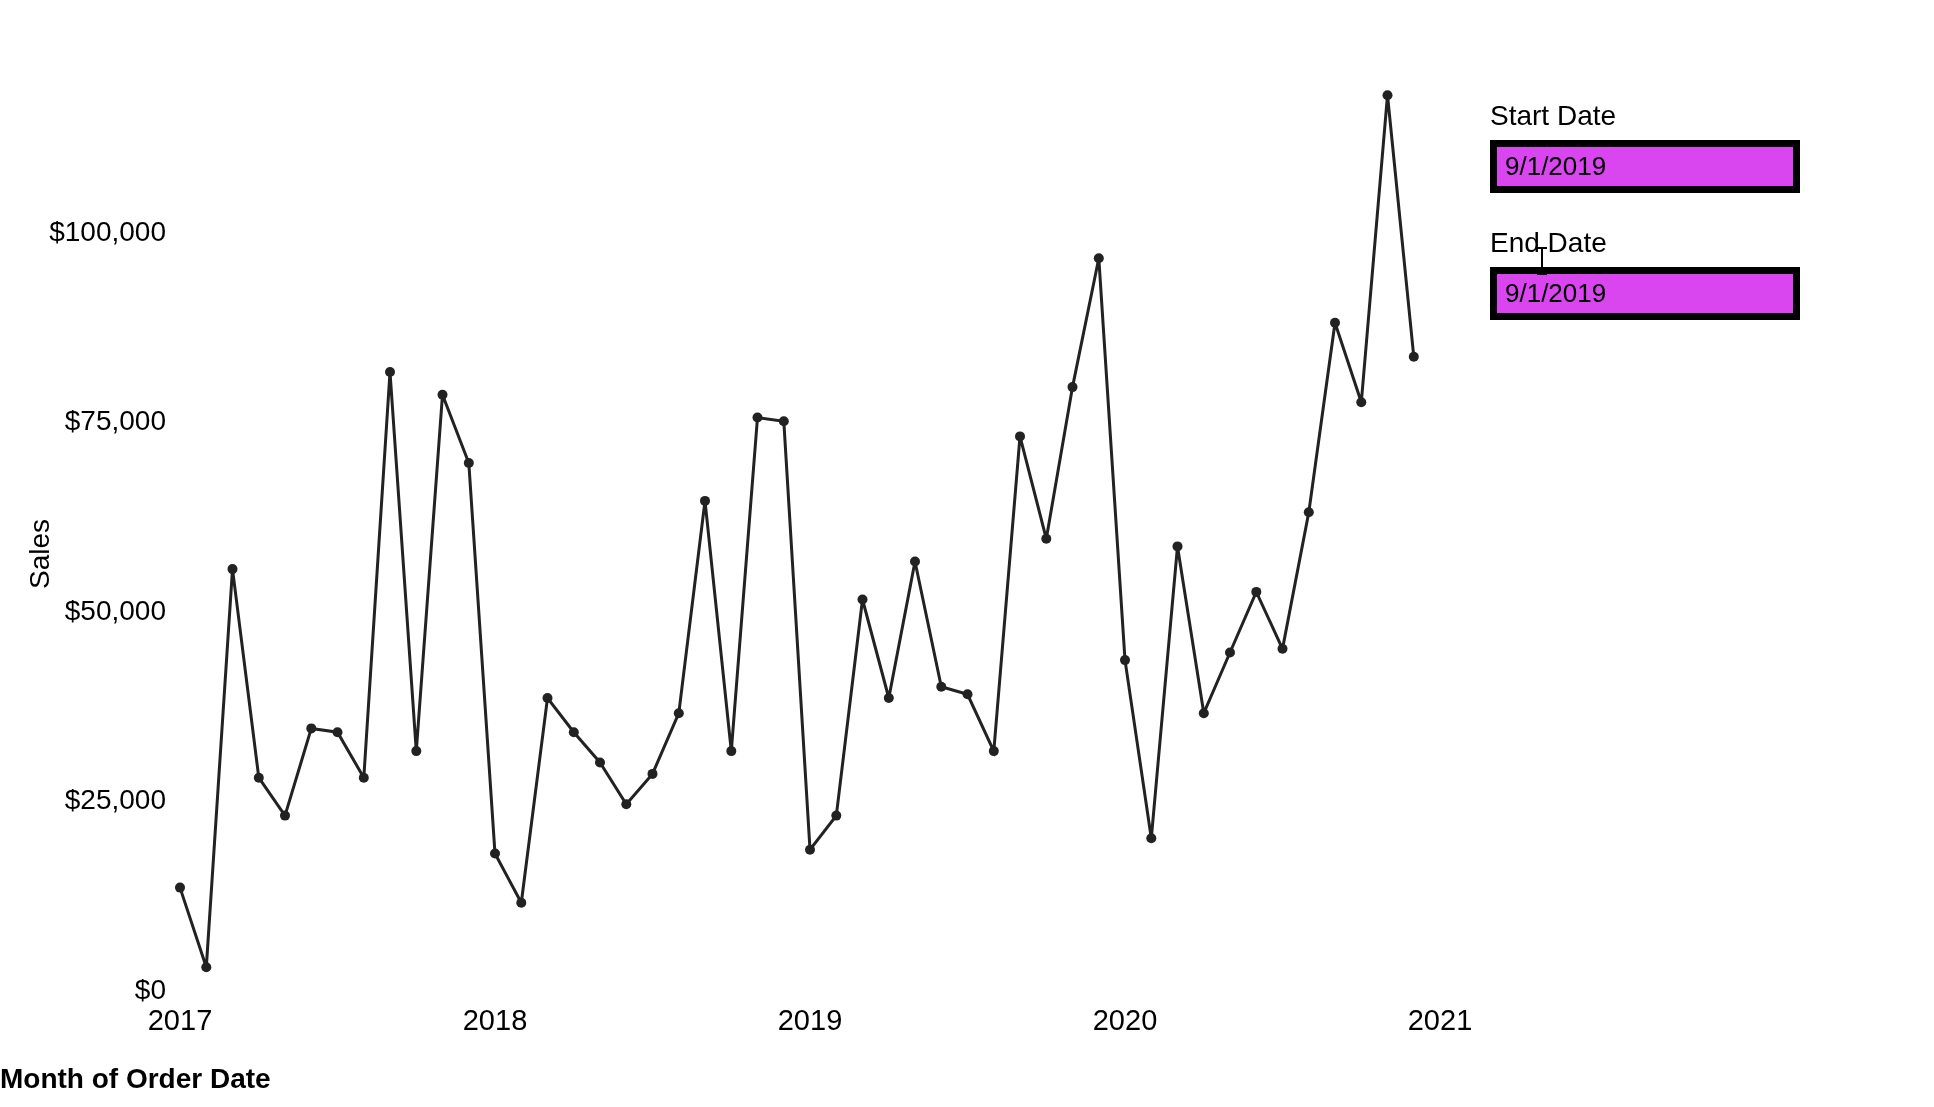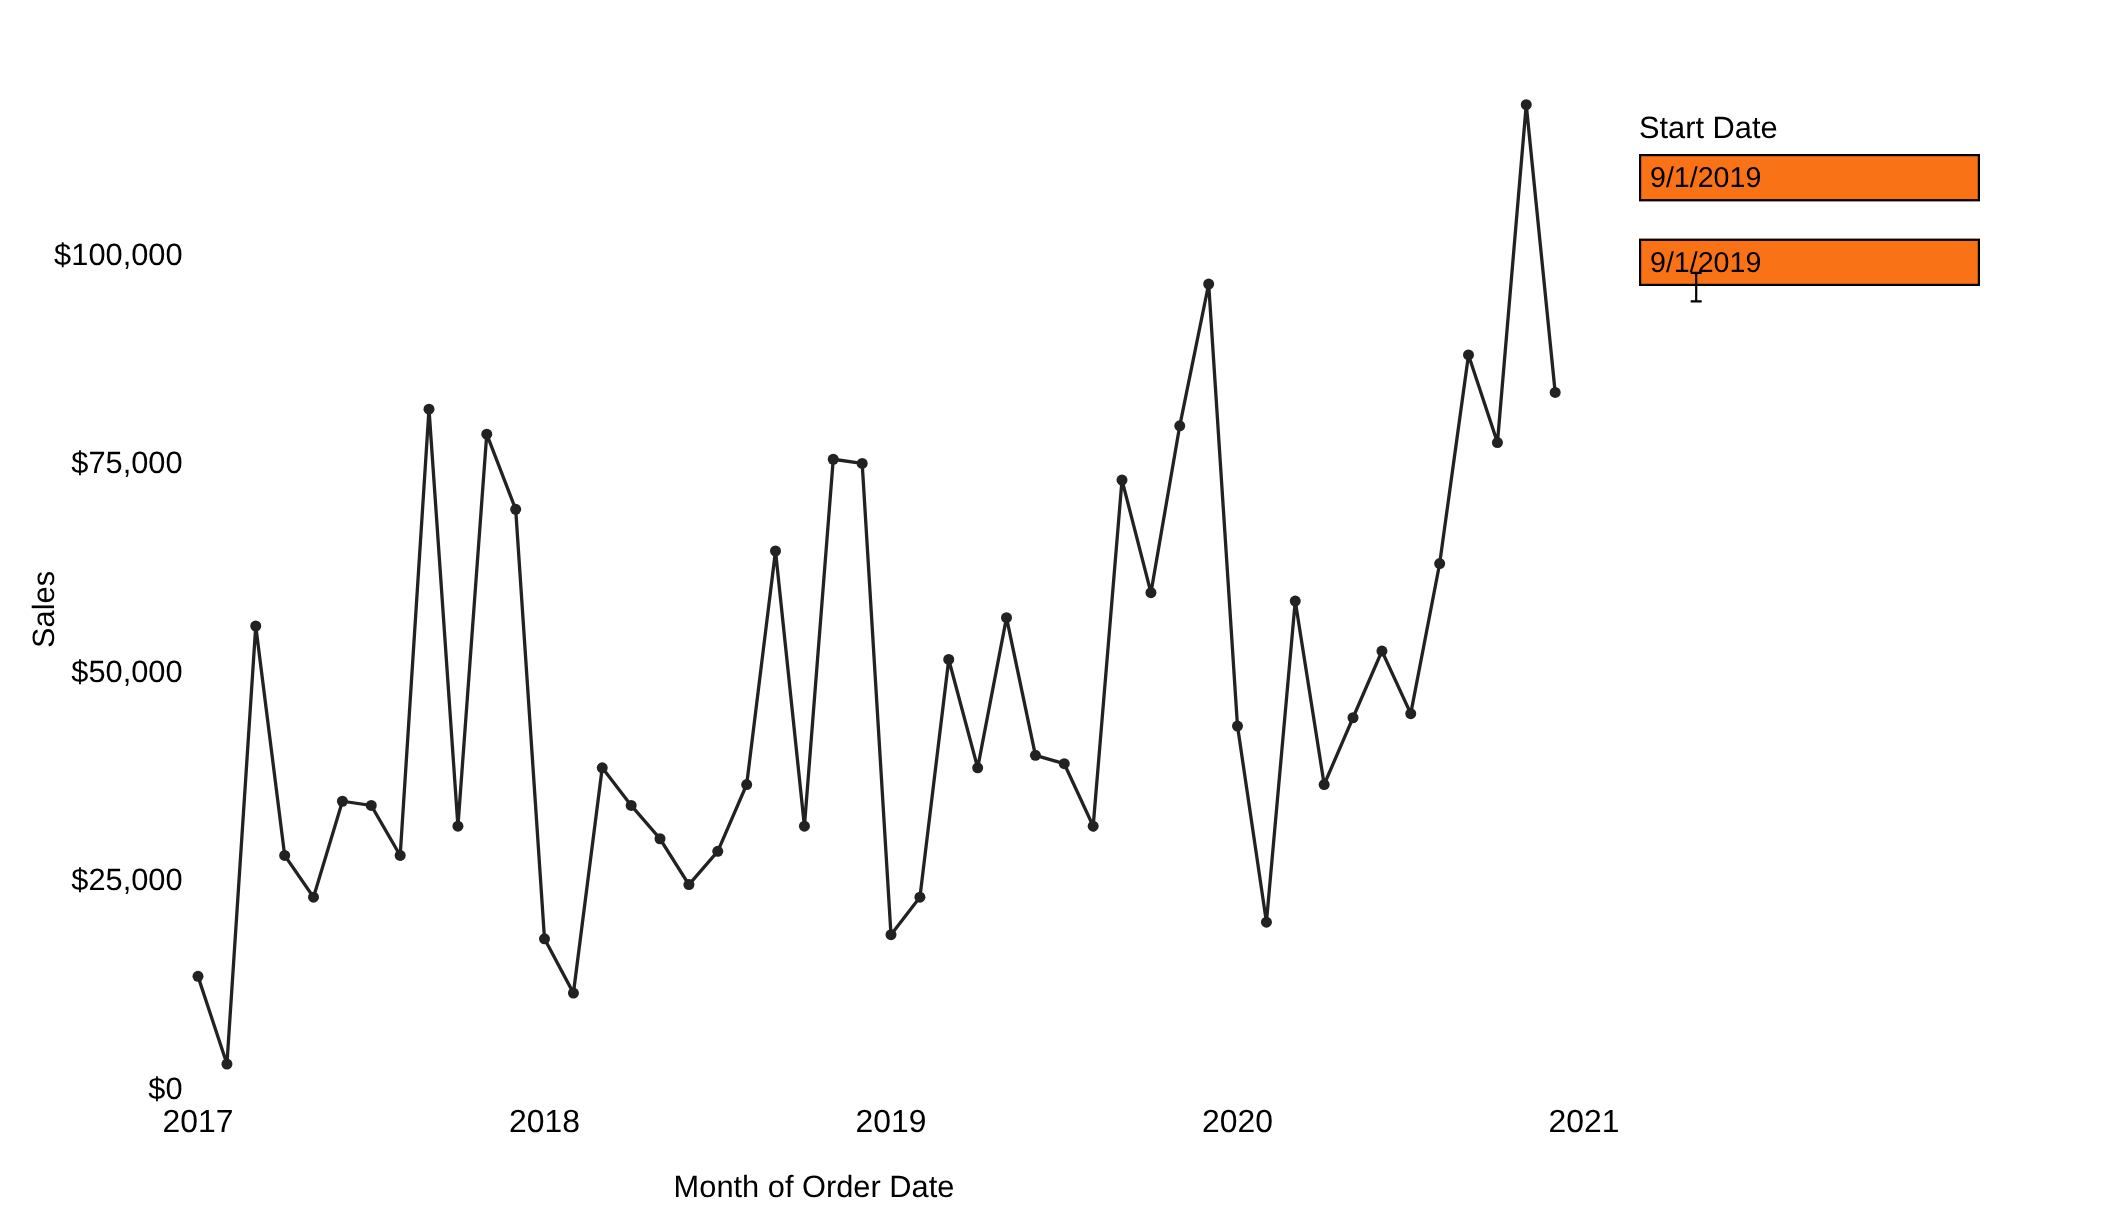--- a/index.html
+++ b/index.html
@@ -37,22 +37,22 @@
   .y-axis-title span {
     transform: rotate(-90deg);
     font-size: 28px;
     white-space: nowrap;
   }
   .x-axis-title {
     position: absolute;
     left: 0;
     width: 1480px;
     bottom: 12px;
-    text-align: center;
-    font-size: 28px;
+    font-size: 28px;
+    font-weight: bold;
   }
   .plot {
     position: absolute;
     left: 180px;
     top: 80px;
     width: 1260px;
     height: 910px;
   }
   .plot svg {
     width: 100%;
@@ -92,22 +92,22 @@
     width: 320px;
   }
   .filter-label {
     font-size: 28px;
     margin-bottom: 8px;
   }
   .filter-input {
     width: 310px;
     font-size: 26px;
     padding: 4px 8px;
-    border: 2px solid #000000;
-    background: #f97316;
+    border: 7px solid #000000;
+    background: #d946ef;
     box-sizing: border-box;
   }
   .filter-block { margin-bottom: 34px; }
   .cursor-ibeam {
     position: absolute;
     pointer-events: none;
   }
 </style>
 </head>
 <body>
@@ -177,20 +177,21 @@
     <div class="y-tick-label" style="top: 910px;">$0</div><div class="y-tick-label" style="top: 720.417px;">$25,000</div><div class="y-tick-label" style="top: 530.833px;">$50,000</div><div class="y-tick-label" style="top: 341.25px;">$75,000</div><div class="y-tick-label" style="top: 151.667px;">$100,000</div><div class="x-tick-label" style="left: 0px;">2017</div><div class="x-tick-label" style="left: 315px;">2018</div><div class="x-tick-label" style="left: 630px;">2019</div><div class="x-tick-label" style="left: 945px;">2020</div><div class="x-tick-label" style="left: 1260px;">2021</div></div>
 
   </div>
 
   <div class="filter-panel">
     <div class="filter-block">
       <div class="filter-label">Start Date</div>
       <input type="text" class="filter-input" value="9/1/2019" style="">
     </div>
     <div class="filter-block">
+      <div class="filter-label">End Date</div>
       <input type="text" class="filter-input" value="9/1/2019" style="">
     </div>
   </div>
 
   <svg class="cursor-ibeam" style="left:1533px; top:246px;" width="18" height="30">
     <line x1="4" y1="2" x2="14" y2="2" stroke="#000" stroke-width="2"></line>
     <line x1="9" y1="2" x2="9" y2="28" stroke="#000" stroke-width="2"></line>
     <line x1="4" y1="28" x2="14" y2="28" stroke="#000" stroke-width="2"></line>
   </svg>
 

